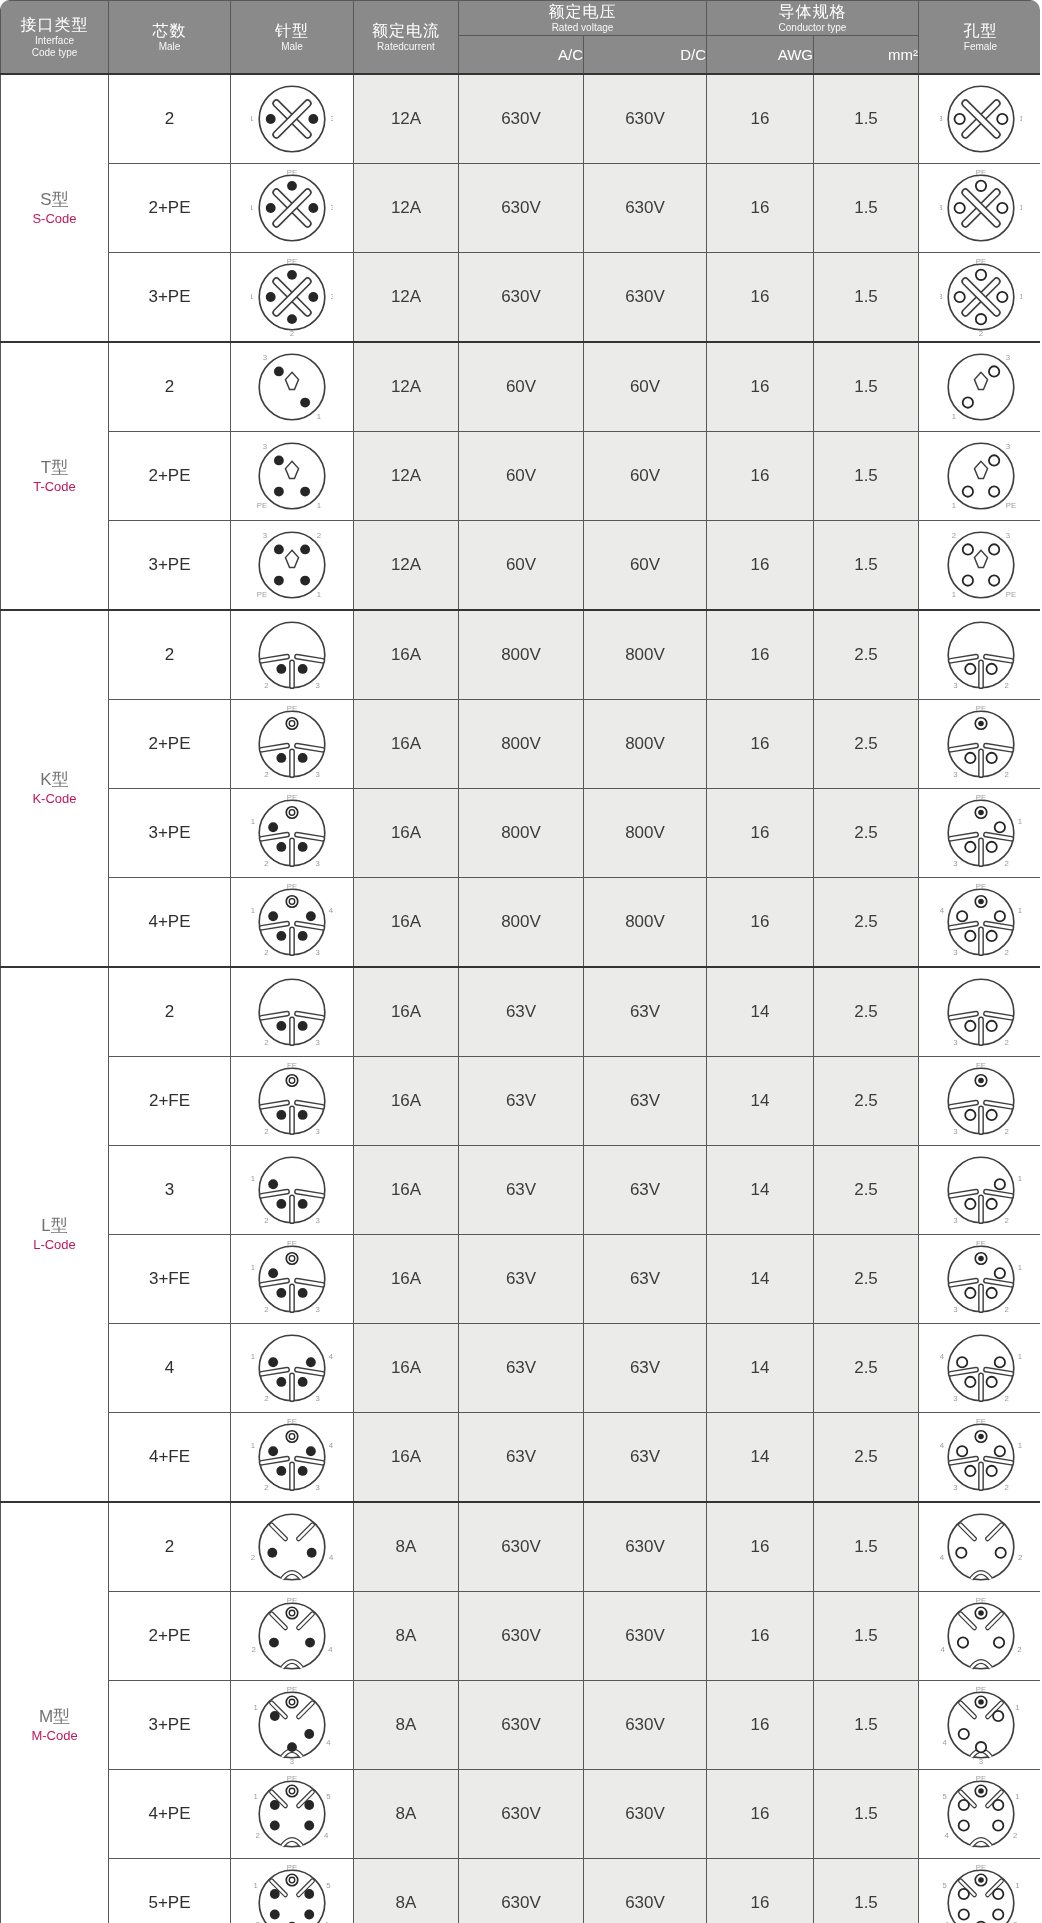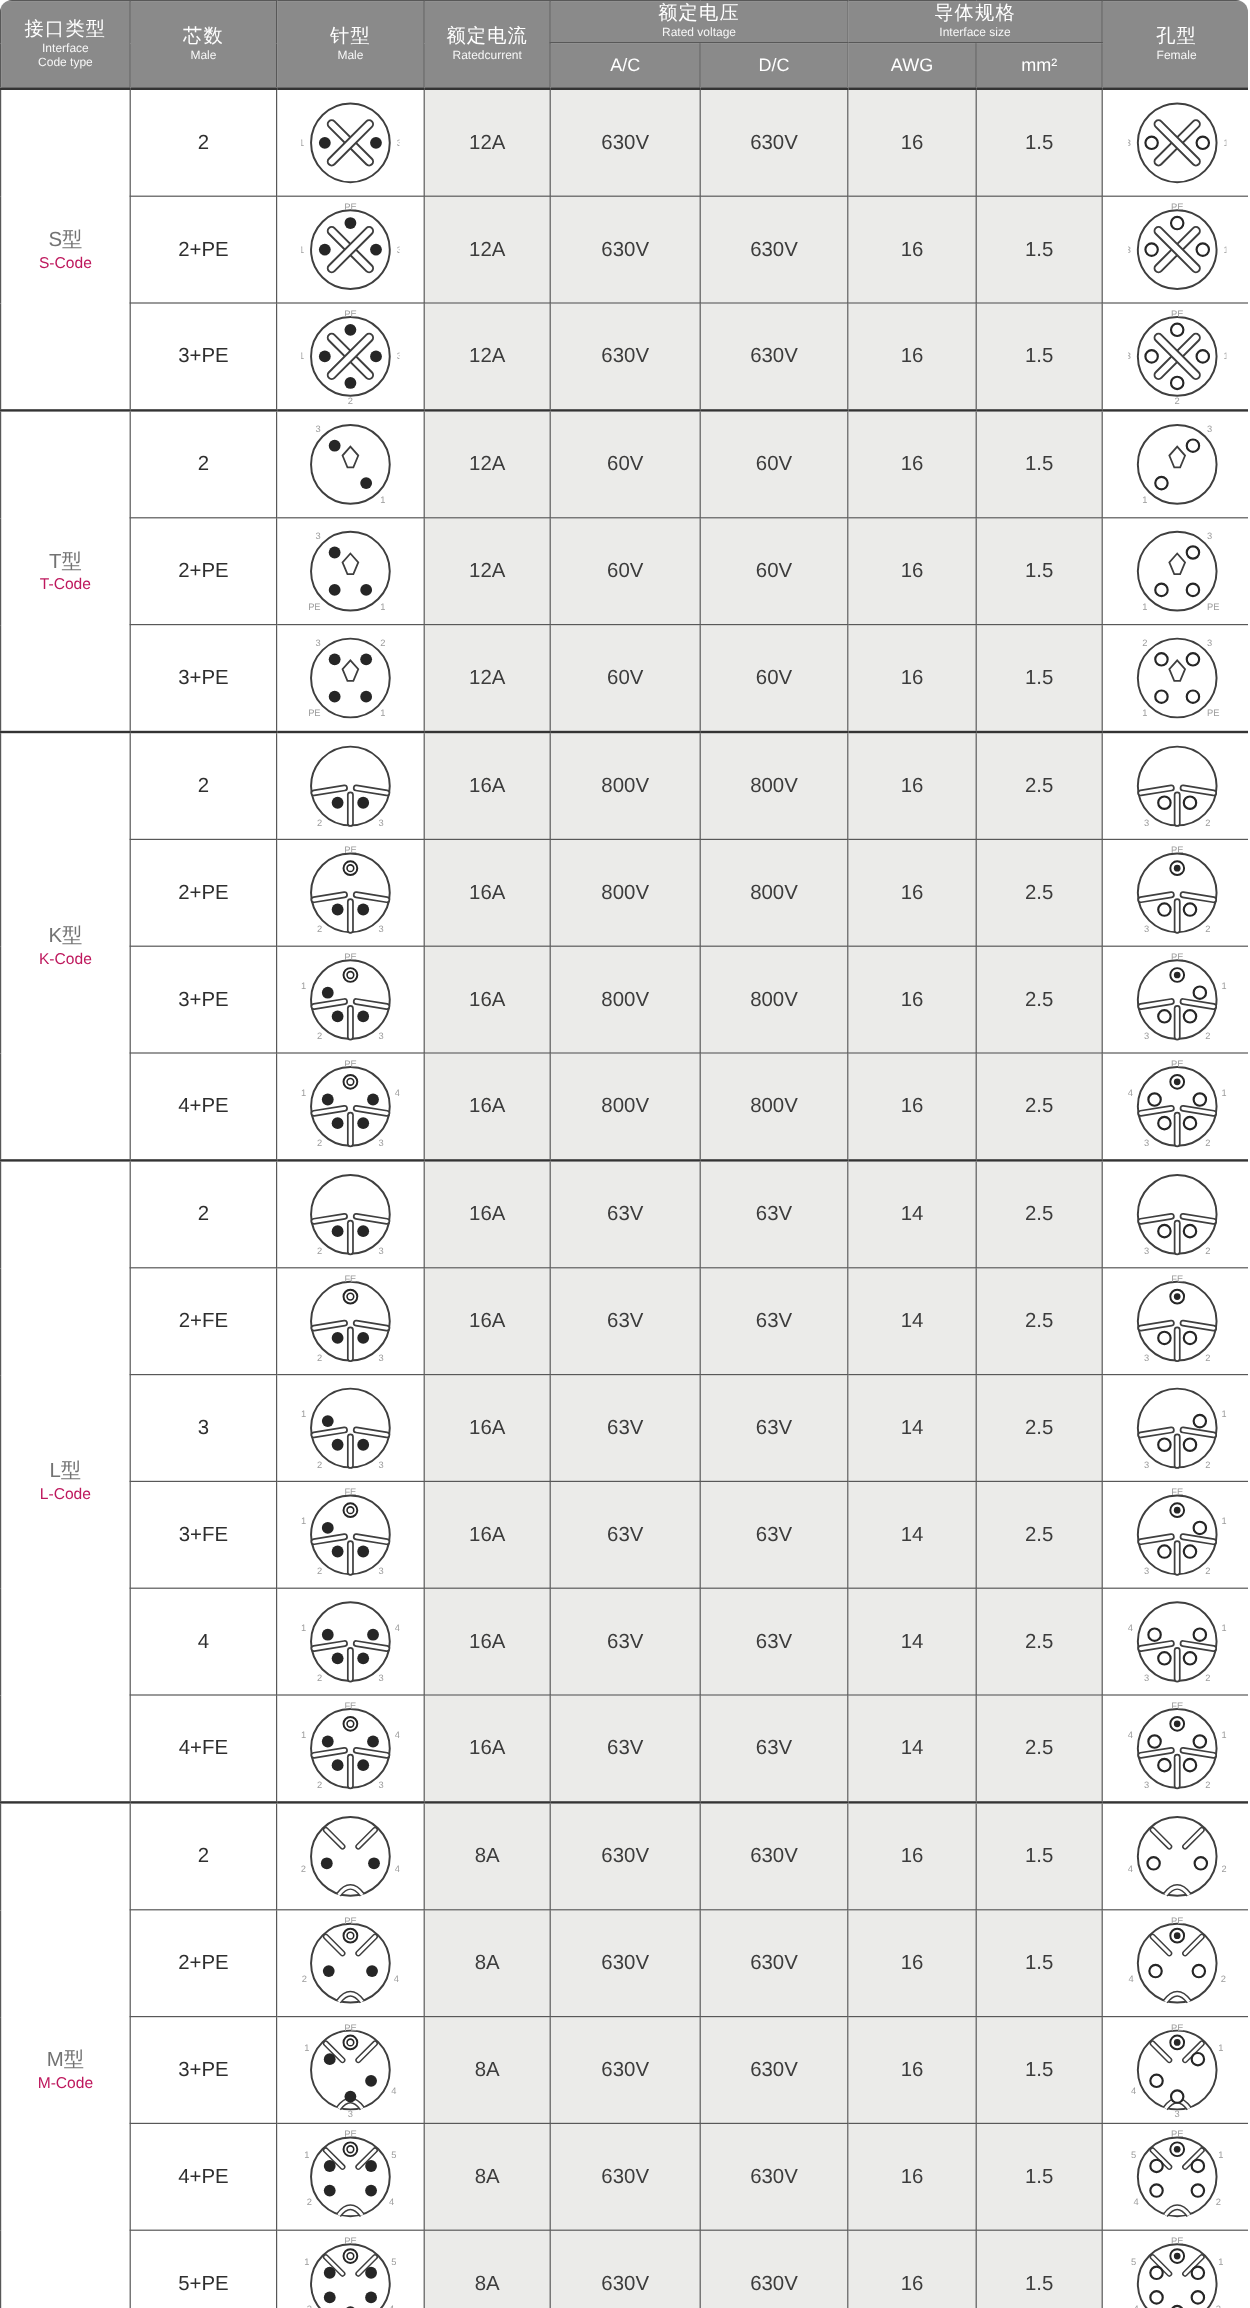--- a/index.html
+++ b/index.html
@@ -6,21 +6,21 @@
   body{width:1042px;font-family:"Liberation Sans","DejaVu Sans",sans-serif;}
   .wrap{width:1040px;margin:0;border-radius:10px;overflow:hidden;}
   table{border-collapse:collapse;table-layout:fixed;width:1042px;}
   td,th{border:1px solid #585858;padding:0;text-align:center;vertical-align:middle;overflow:hidden;}
   tr.sec td{border-top:2px solid #343434;}
   thead th{background:#8a8a8a;color:#fff;font-weight:normal;}
   thead .zh{font-size:16px;letter-spacing:1px;line-height:1.25;}
   thead .en{font-size:10px;color:rgba(255,255,255,.93);line-height:1.2;}
   thead .sub{font-size:15px;}
   tr.h1 th{height:34px;}
-  tr.h2 th{height:37px;}
+  tr.h2 th{height:37px;text-align:right;}
   tbody td{height:88px;background:#fff;}
   td.shade{background:#ebebe9;}
   .val{font-size:17px;color:#3c3c3c;}
   .pinsv{font-size:17px;color:#2f2f2f;}
   .code-zh{font-size:17px;color:#737373;line-height:1.3;}
   .code-en{font-size:13px;color:#be185d;line-height:1.3;}
   svg{display:block;margin:0 auto;}
   svg text{font-family:"Liberation Sans","DejaVu Sans",sans-serif;}
 </style>
 </head>
@@ -57,21 +57,21 @@
         <th rowspan="2">
           <div class="zh">额定电流</div>
           <div class="en">Ratedcurrent</div>
         </th>
         <th colspan="2">
           <div class="zh">额定电压</div>
           <div class="en">Rated voltage</div>
         </th>
         <th colspan="2">
           <div class="zh">导体规格</div>
-          <div class="en">Interface size</div>
+          <div class="en">Conductor type</div>
         </th>
         <th rowspan="2">
           <div class="zh">孔型</div>
           <div class="en">Female</div>
         </th>
       </tr>
       <tr class="h2">
         <th class="sub">A/C</th>
         <th class="sub">D/C</th>
         <th class="sub">AWG</th>

